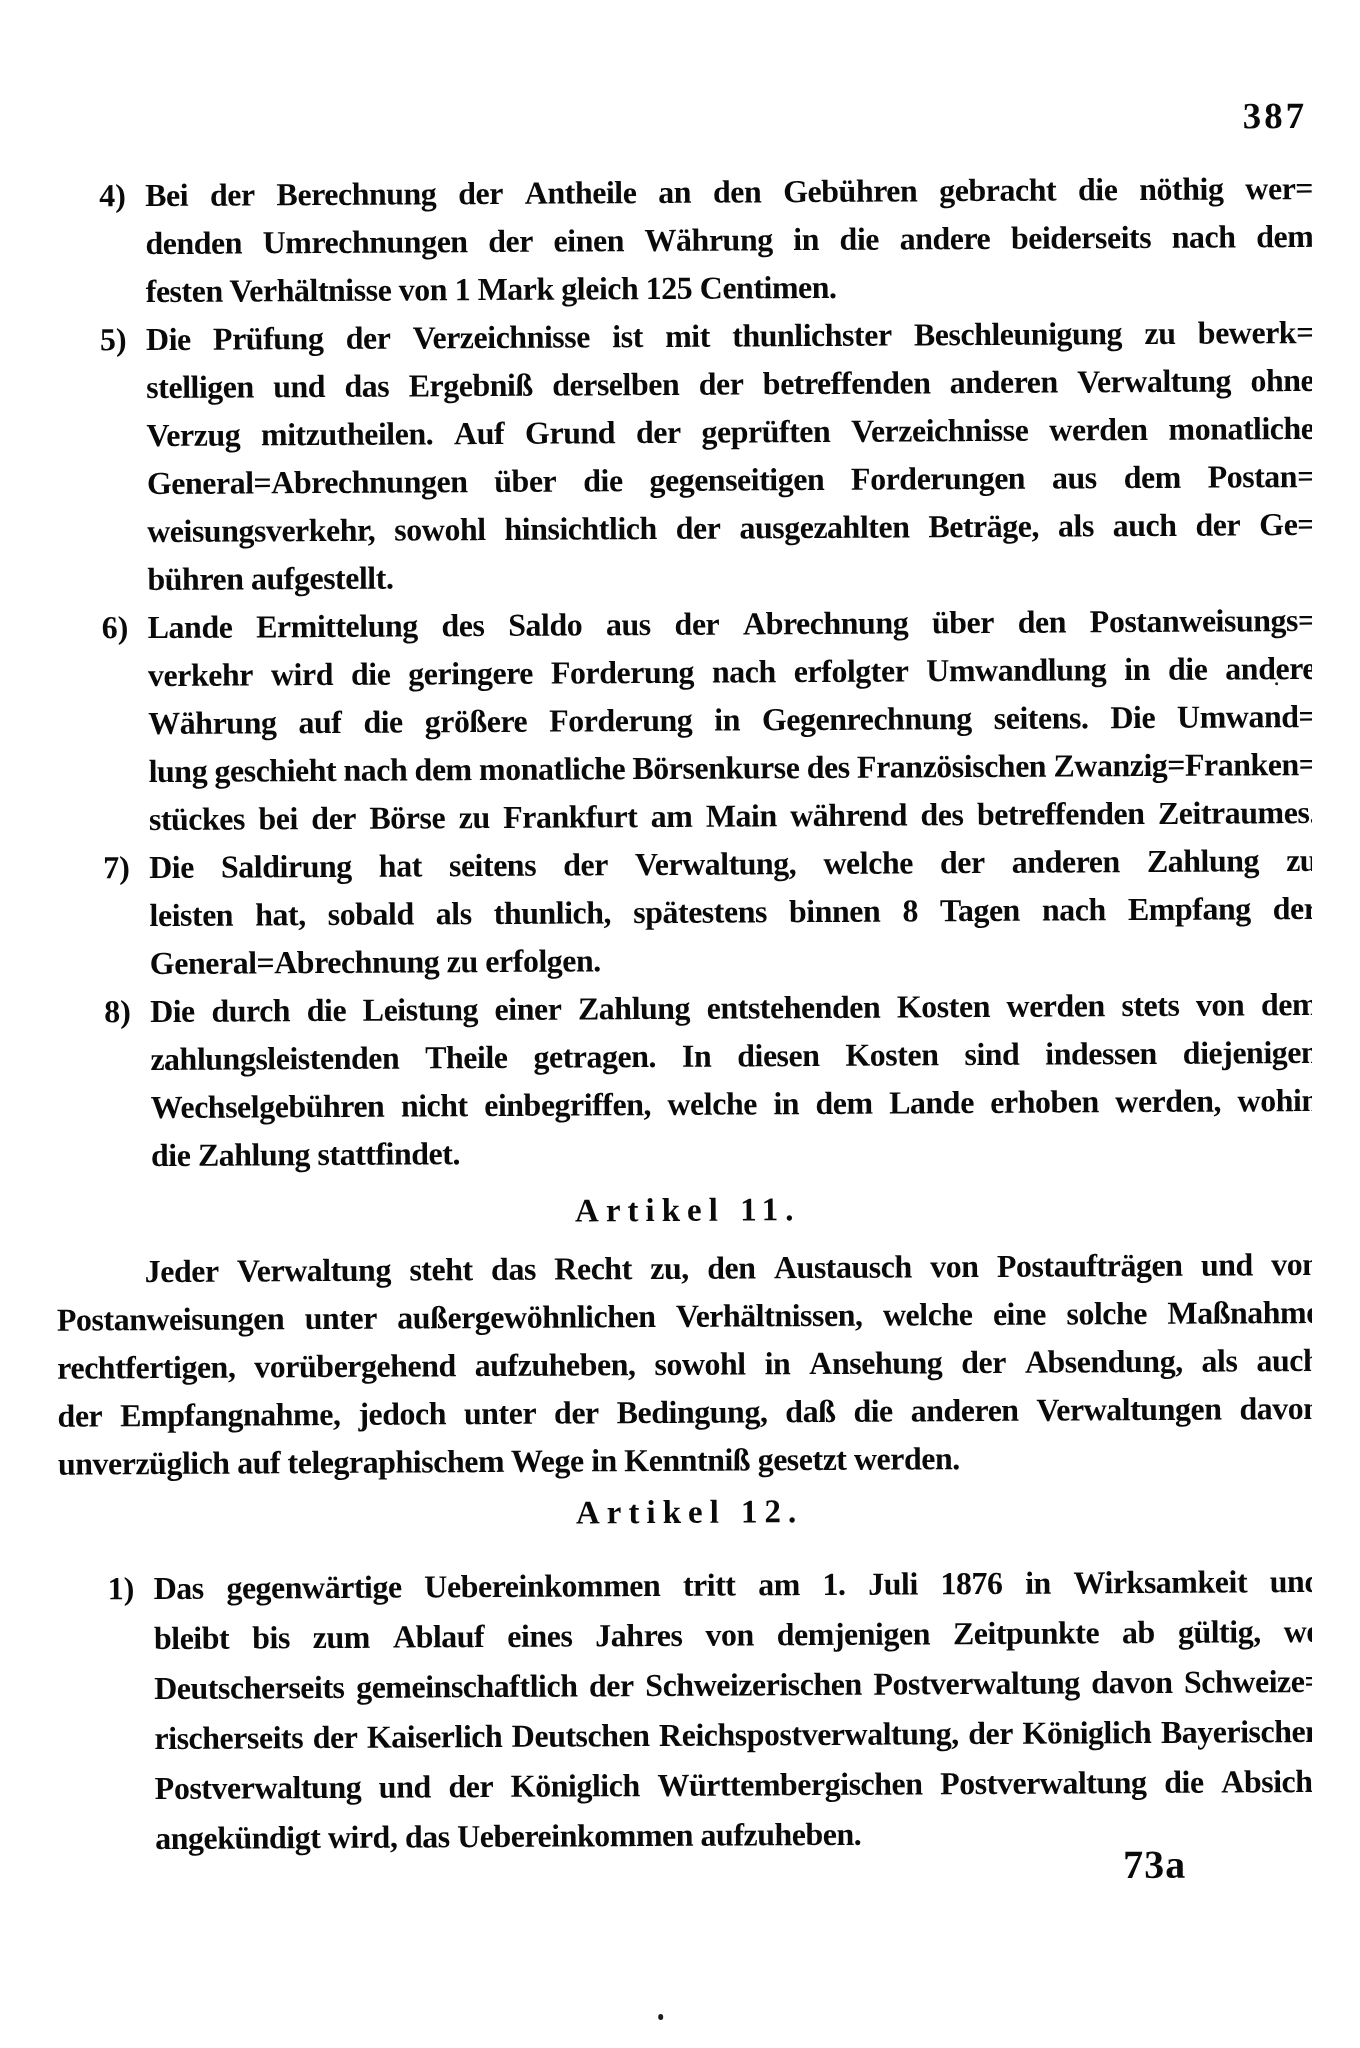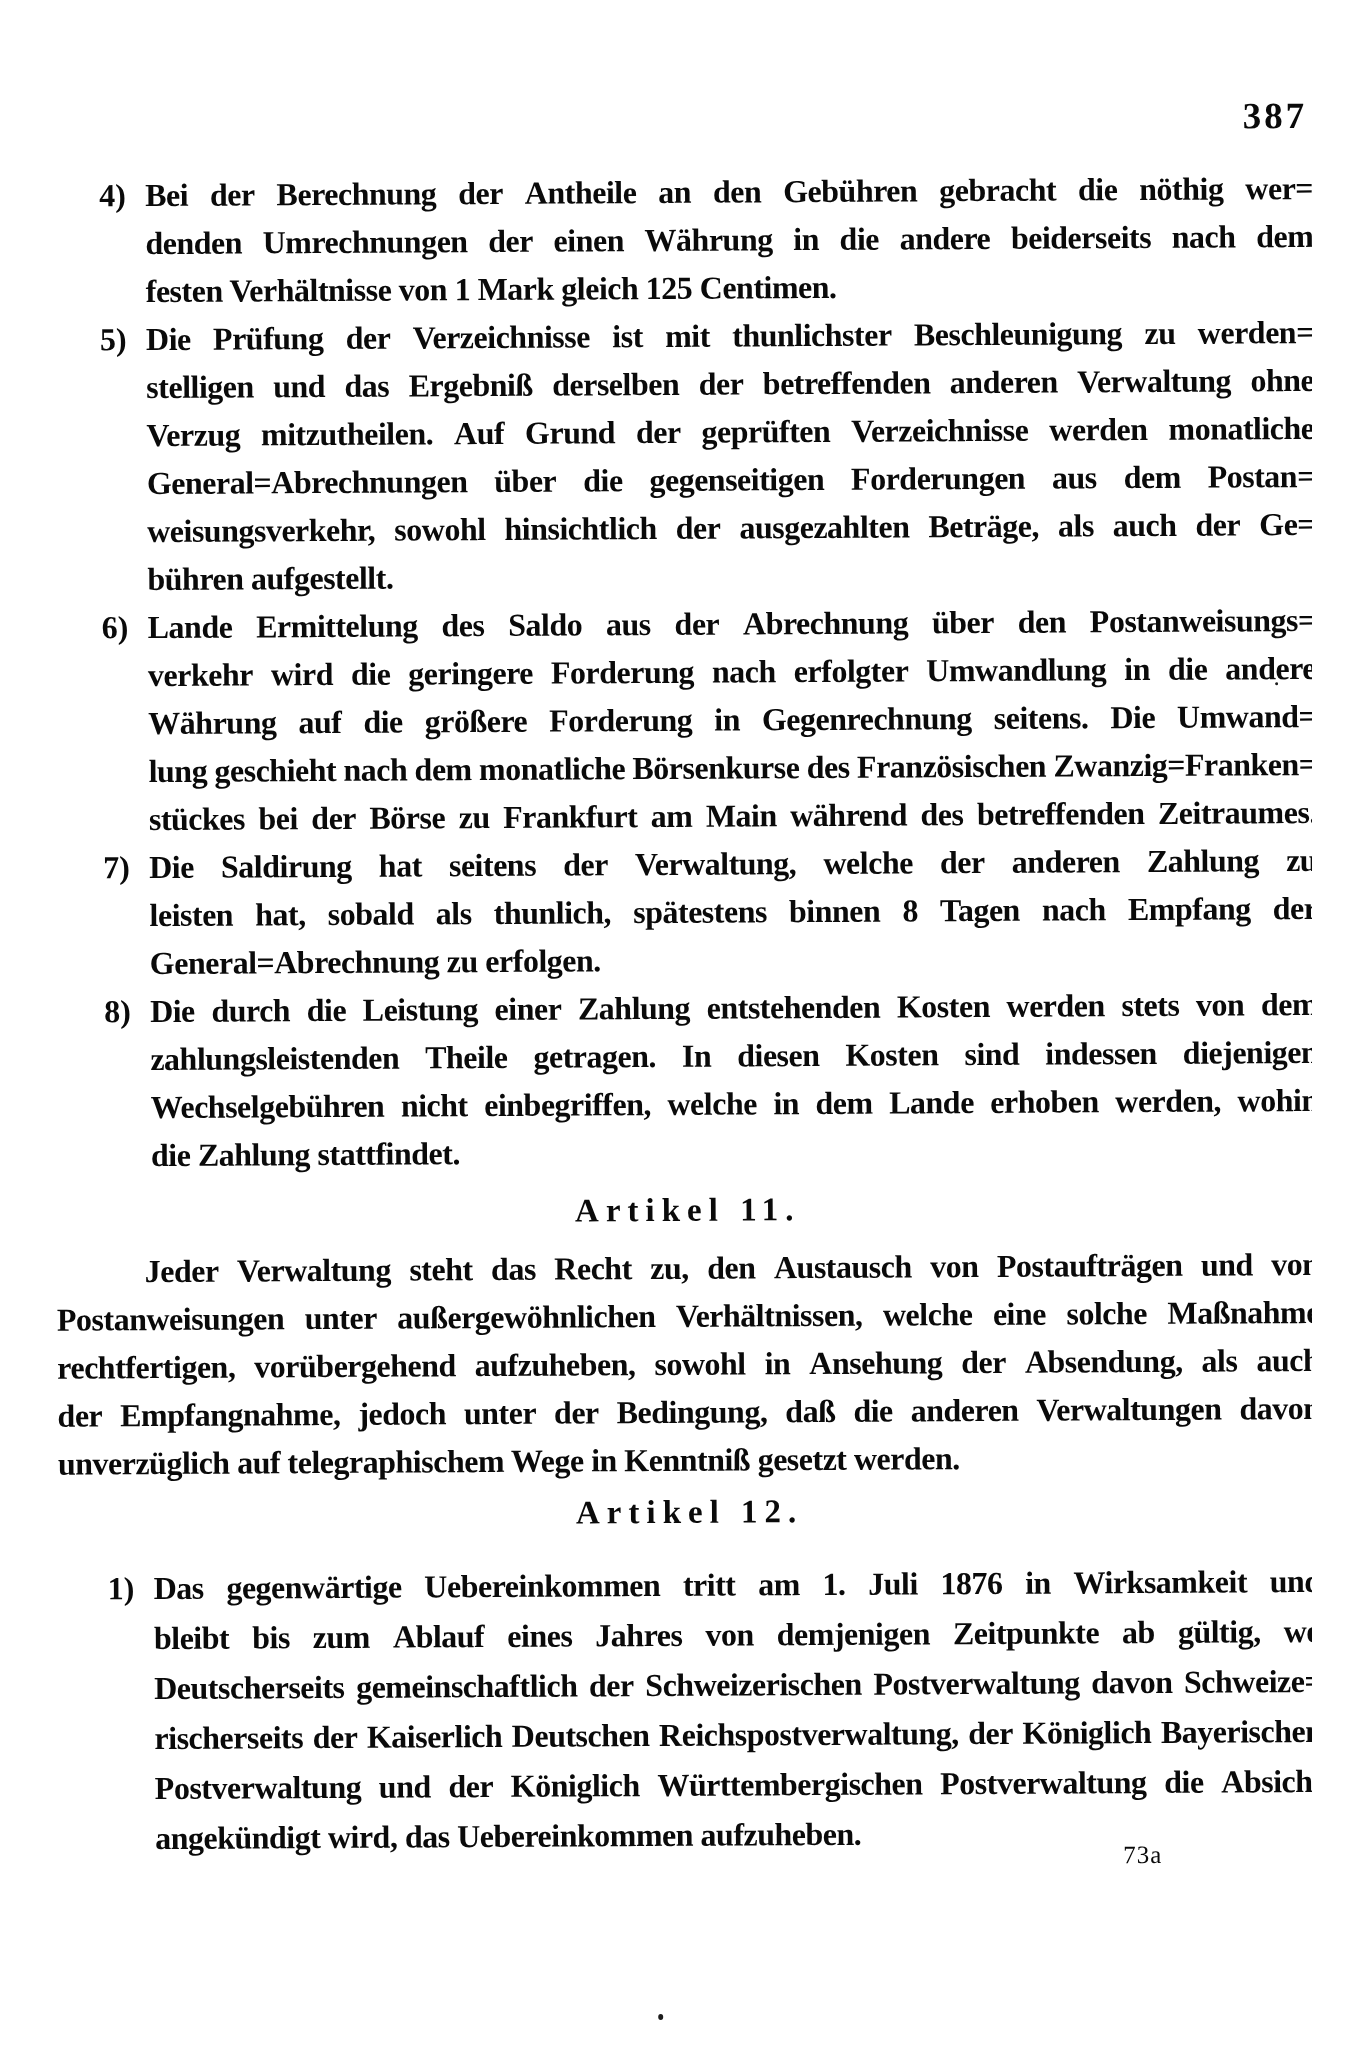--- a/index.html
+++ b/index.html
@@ -43,21 +43,21 @@
     position:absolute;left:55px;width:1263px;
     text-align:center;font-size:33px;font-weight:700;
     letter-spacing:7px;height:48px;line-height:48px;
   }
   .h11{top:1186px;}
   .h12{top:1488px;}
   .para{position:absolute;left:55px;width:1263px;}
   .p11{top:1244px;}
   .signature{
     position:absolute;left:1118px;top:1844px;
-    font-size:25px;font-weight:400;letter-spacing:1px;
+    font-size:40px;font-weight:700;letter-spacing:1px;
   }
   .speck{position:absolute;background:#1c1c1c;border-radius:50%;}
   .sp1{left:652px;top:2014px;width:5px;height:6px;}
   .sp2{left:1334px;top:643px;width:4px;height:4px;}
   .sp3{left:1345px;top:662px;width:4px;height:5px;}
   .sp4{left:1277px;top:686px;width:3px;height:3px;}
 </style>
 </head>
 <body>
 
@@ -105,21 +105,21 @@
         <div class="line j">
             <span>Die</span>
             <span>Prüfung</span>
             <span>der</span>
             <span>Verzeichnisse</span>
             <span>ist</span>
             <span>mit</span>
             <span>thunlichster</span>
             <span>Beschleunigung</span>
             <span>zu</span>
-            <span>werden=</span>
+            <span>bewerk=</span>
           </div>
         <div class="line j">
             <span>stelligen</span>
             <span>und</span>
             <span>das</span>
             <span>Ergebniß</span>
             <span>derselben</span>
             <span>der</span>
             <span>betreffenden</span>
             <span>anderen</span>

